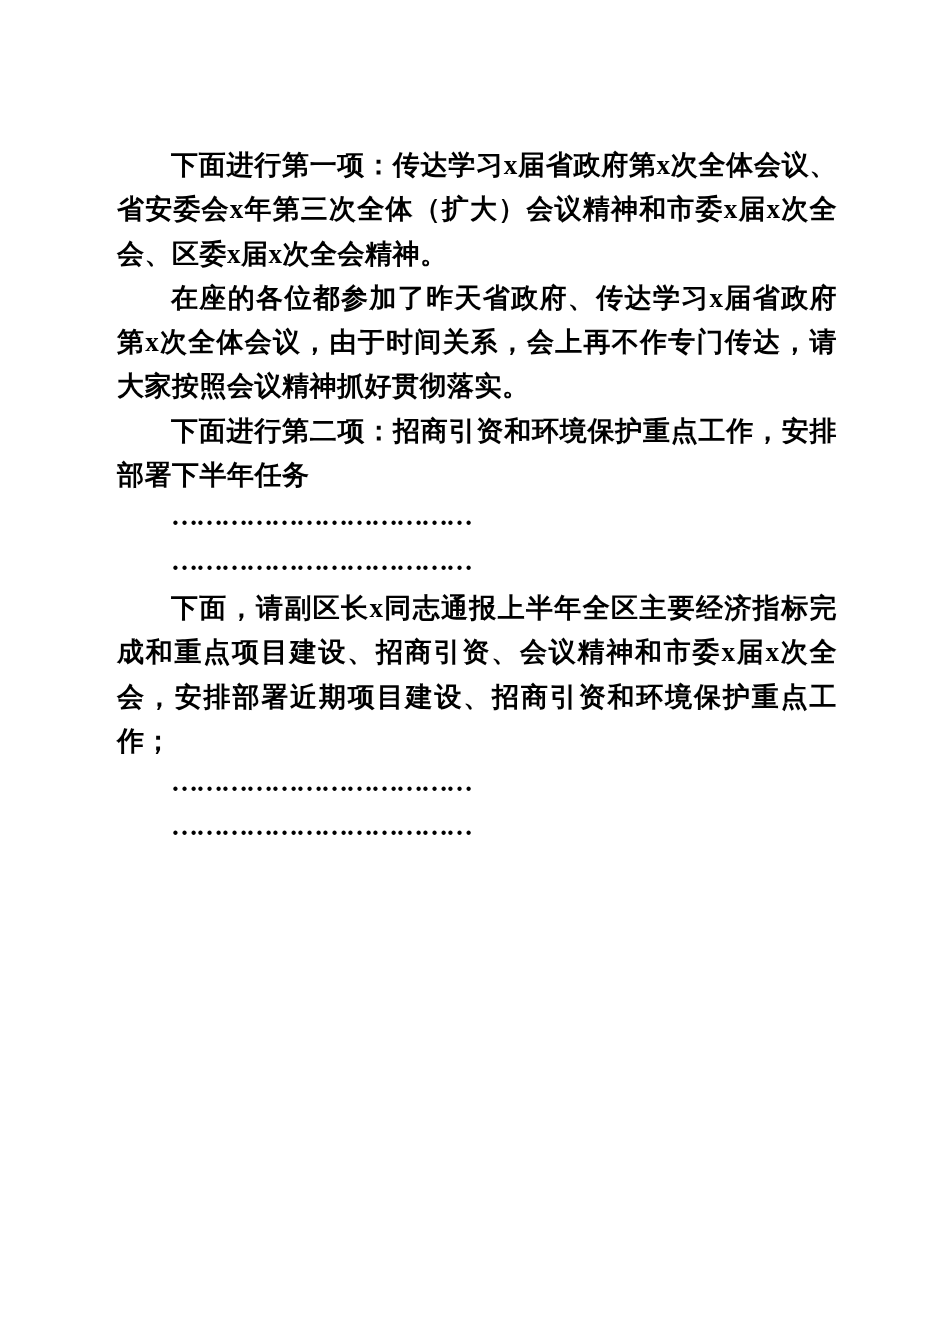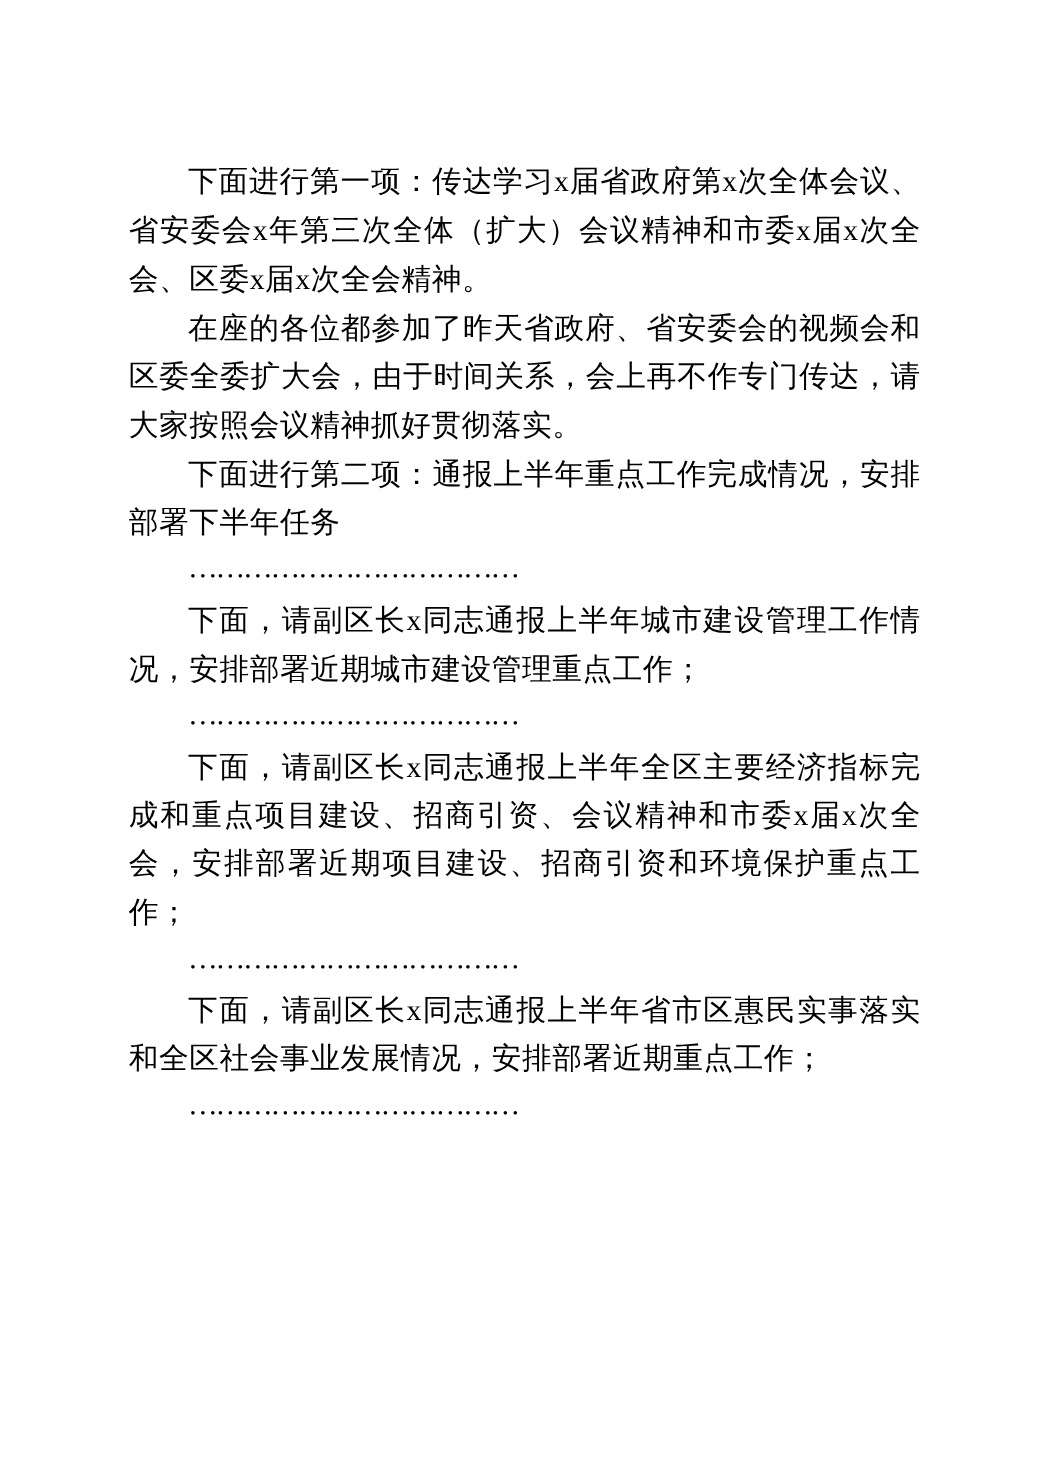--- a/index.html
+++ b/index.html
@@ -23,43 +23,42 @@
   }
   .doc-body {
     position: absolute;
     left: 117px;
     top: 143px;
     width: 720px;
     color: #000000;
     font-size: 27px;
     line-height: 44.3px;
     letter-spacing: 0.5px;
+    font-weight: bold;
   }
   .doc-body p {
     margin: 0;
     padding: 0;
     text-indent: 2em;
     text-align: justify;
   }
   .doc-body p.dots {
     letter-spacing: -2px;
     text-align: left;
     transform: translateY(-0.12em);
   }
 </style>
 </head>
 <body>
 
 <div class="page">
   <div class="doc-body">
 
   <p>下面进行第一项：传达学习x届省政府第x次全体会议、省安委会x年第三次全体（扩大）会议精神和市委x届x次全会、区委x届x次全会精神。</p>
-      <p>在座的各位都参加了昨天省政府、省安委会的视频会和区委全委扩大会，由于时间关系，会上再不作专门传达，请大家按照会议精神抓好贯彻落实。</p>
-      <p>下面进行第二项：通报上半年重点工作完成情况，安排部署下半年任务</p>
+      <p>在座的各位都参加了昨天省政府、传达学习x届省政府第x次全体会议，由于时间关系，会上再不作专门传达，请大家按照会议精神抓好贯彻落实。</p>
+      <p>下面进行第二项：招商引资和环境保护重点工作，安排部署下半年任务</p>
       <p class="dots">………………………………</p>
-      <p>下面，请副区长x同志通报上半年城市建设管理工作情况，安排部署近期城市建设管理重点工作；</p>
       <p class="dots">………………………………</p>
       <p>下面，请副区长x同志通报上半年全区主要经济指标完成和重点项目建设、招商引资、会议精神和市委x届x次全会，安排部署近期项目建设、招商引资和环境保护重点工作；</p>
       <p class="dots">………………………………</p>
-      <p>下面，请副区长x同志通报上半年省市区惠民实事落实和全区社会事业发展情况，安排部署近期重点工作；</p>
       <p class="dots">………………………………</p>
     </div>
 </div>
 
 </body></html>

